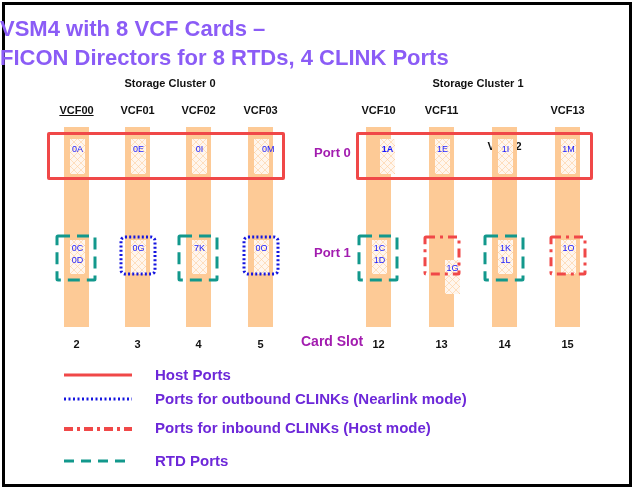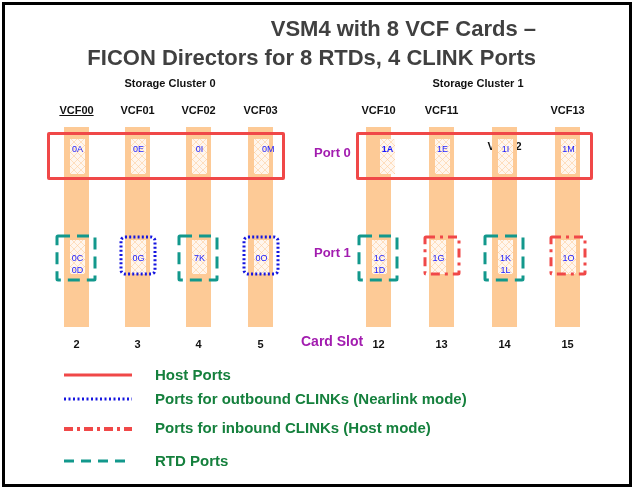--- a/index.html
+++ b/index.html
@@ -1,41 +1,41 @@
 <!DOCTYPE html>
 <html><head>
 <meta charset="utf-8">
 <style>
   html, body { margin: 0; padding: 0; background: #fff; }
   body { width: 634px; height: 489px; position: relative; overflow: hidden;
          font-family: "Liberation Sans", sans-serif; }
   .frame { position: absolute; left: 2px; top: 2px; width: 624px; height: 479px;
            border: 3px solid #000; box-sizing: content-box; background:#fff; }
   .abs { position: absolute; }
-  .title { position: absolute; left: 0; width: 536px; text-align: right;
-           font-weight: bold; font-size: 22px; color: #404040; line-height: 26px; }
+  .title { position: absolute; left: 0; width: 536px; text-align: left;
+           font-weight: bold; font-size: 22px; color: #8b5cf6; line-height: 26px; }
   .cluster { position: absolute; font-size: 11px; font-weight: bold; color: #111;
              text-align: center; width: 160px; }
   .vcf { position: absolute; font-size: 11px; font-weight: bold; color: #111;
          text-align: center; width: 50px; }
   .col { position: absolute; top: 127px; height: 200px; width: 25px; background: #fdca96; }
   .port-chip { position: absolute; width: 15px; background-color: #fff6ee;
      background-image:
        repeating-linear-gradient(45deg, rgba(253,202,150,0.55) 0 1px, transparent 1px 5px),
        repeating-linear-gradient(-45deg, rgba(253,202,150,0.55) 0 1px, transparent 1px 5px);
      font-size: 9px; color: #1a1aff; text-align: center; line-height: 12px; }
   .port0-chip { top: 139px; height: 35px; padding-top: 4px; box-sizing: border-box; }
-  .port1-chip { top: 240px; height: 34px; padding-top: 12px; box-sizing: border-box; }
+  .port1-chip { top: 240px; height: 34px; padding-top: 2px; box-sizing: border-box; }
   .host-rect { position: absolute; top: 132px; height: 48px; border: 3px solid #f04848;
                box-sizing: border-box; border-radius: 2px; }
   .port-label { position: absolute; font-size: 13px; font-weight: bold; color: #a21caf; margin-left: 12px; }
   .slot { position: absolute; font-size: 11px; font-weight: bold; color: #111;
           text-align: center; width: 30px; top: 338px; }
   .p1box { position: absolute; }
-  .legend-text { position: absolute; left: 155px; font-size: 15px; font-weight: bold; color: #15803d; }
+  .legend-text { position: absolute; left: 155px; font-size: 15px; font-weight: bold; color: #6d28d9; }
 </style>
 </head>
 <body>
 
 <div class="frame"></div>
 
 <div class="title" style="top:16px">VSM4 with 8 VCF Cards –</div>
 <div class="title" style="top:45px">FICON Directors for 8 RTDs, 4 CLINK Ports</div>
 
 <div class="cluster" style="left:90px; top:77px">Storage Cluster 0</div>
@@ -90,21 +90,21 @@
       <div>1C</div>
       <div>1D</div>
     </div>
     <svg width="44" height="50" class="p1box" style="left: 355.5px; top: 233px;">
       <rect x="3" y="3" width="38" height="44" fill="none" rx="1" stroke="#12988c" stroke-width="3" stroke-dasharray="12 7"></rect>
     </svg>
     <div class="slot" style="left: 363.5px;">12</div>
     <div class="vcf" style="left: 416.5px; top: 104px;">VCF11</div>
     <div class="col" style="left: 429px;"></div>
     <div class="port-chip port0-chip" style="left: 435px;">1E</div>
-    <div class="port-chip port1-chip" style="left: 431px;">
+    <div class="port-chip port1-chip" style="left: 445px; margin-top: 20px;">
       <div>1G</div>
     </div>
     <svg width="40" height="43" class="p1box" style="left: 421.5px; top: 234px;">
       <rect x="3" y="3" width="34" height="37" fill="none" rx="1" stroke="#f04848" stroke-width="3" stroke-dasharray="9 5 3 5"></rect>
     </svg>
     <div class="slot" style="left: 426.5px;">13</div>
     <div class="vcf" style="left: 479.5px; top: 104px; margin-top: 36px;">VCF12</div>
     <div class="col" style="left: 492px;"></div>
     <div class="port-chip port0-chip" style="left: 498px;">1I</div>
     <div class="port-chip port1-chip" style="left: 498px;">

